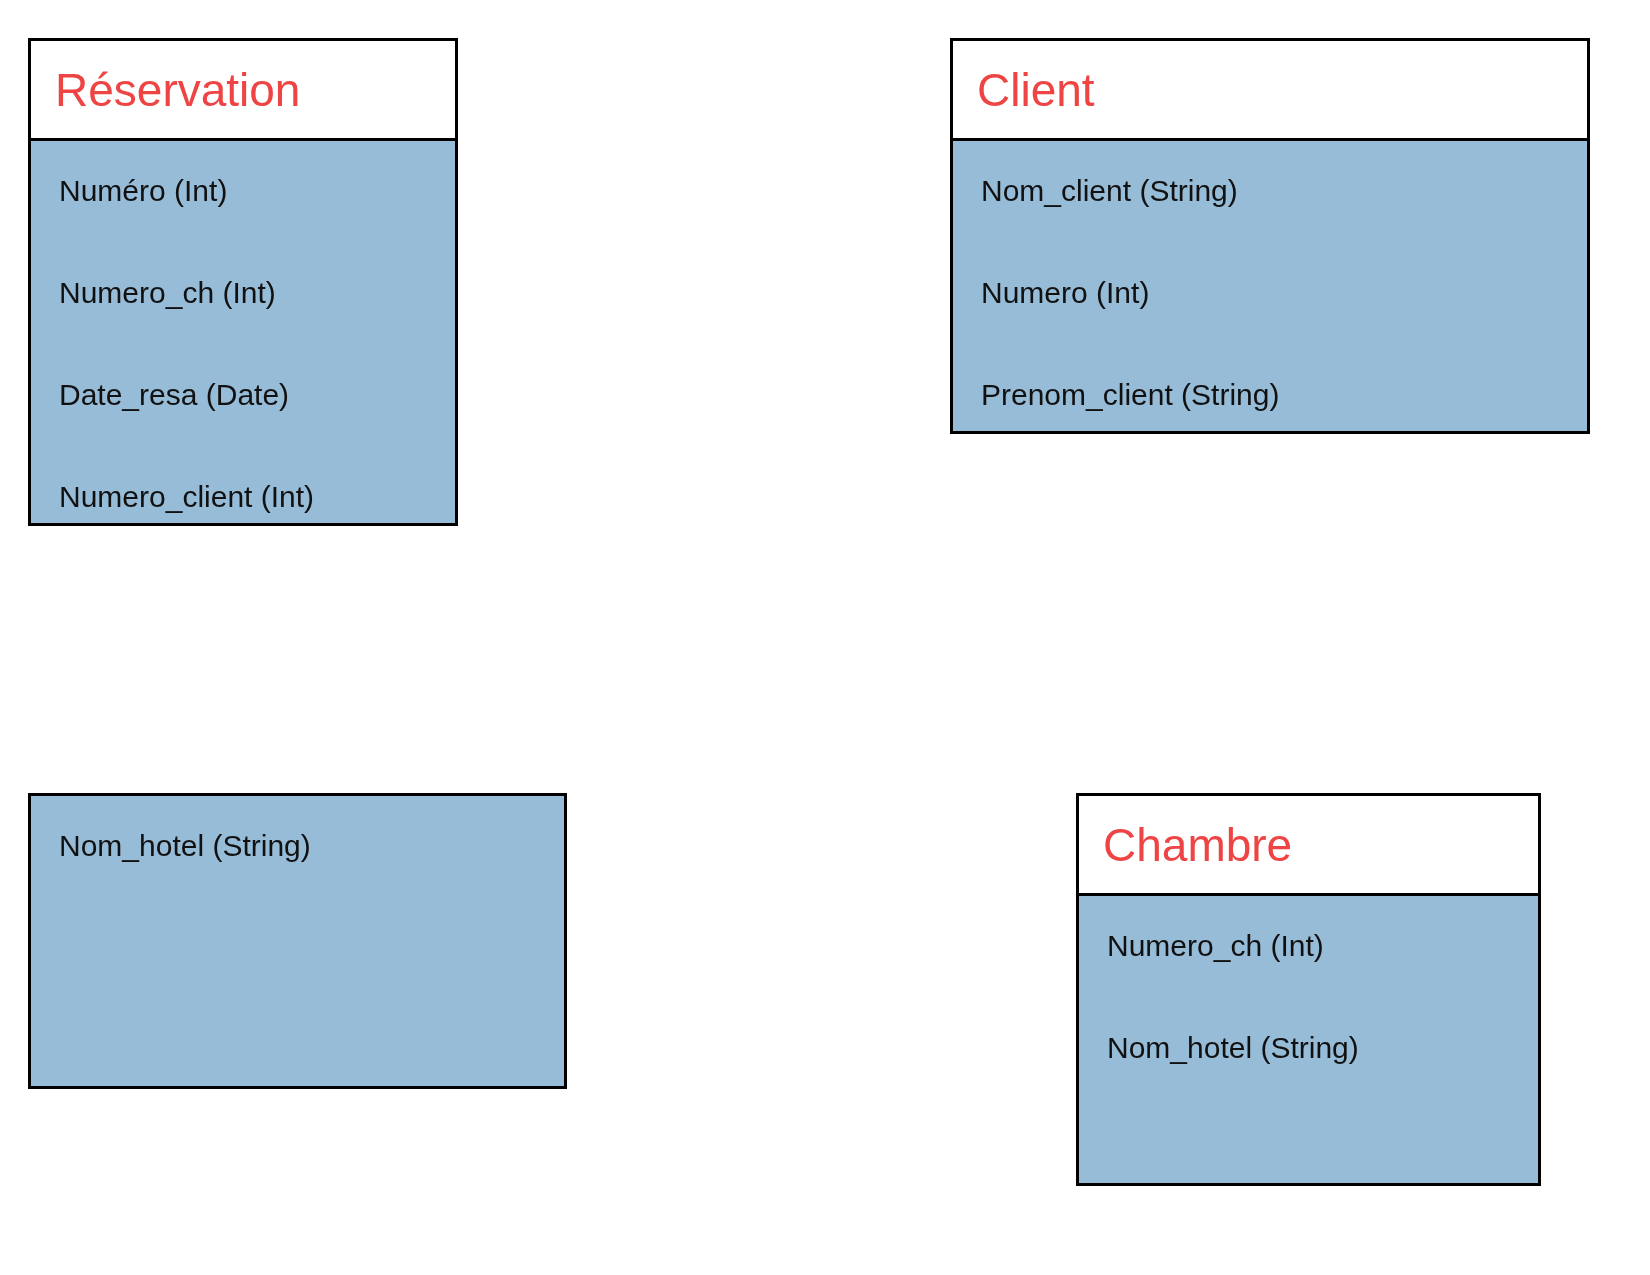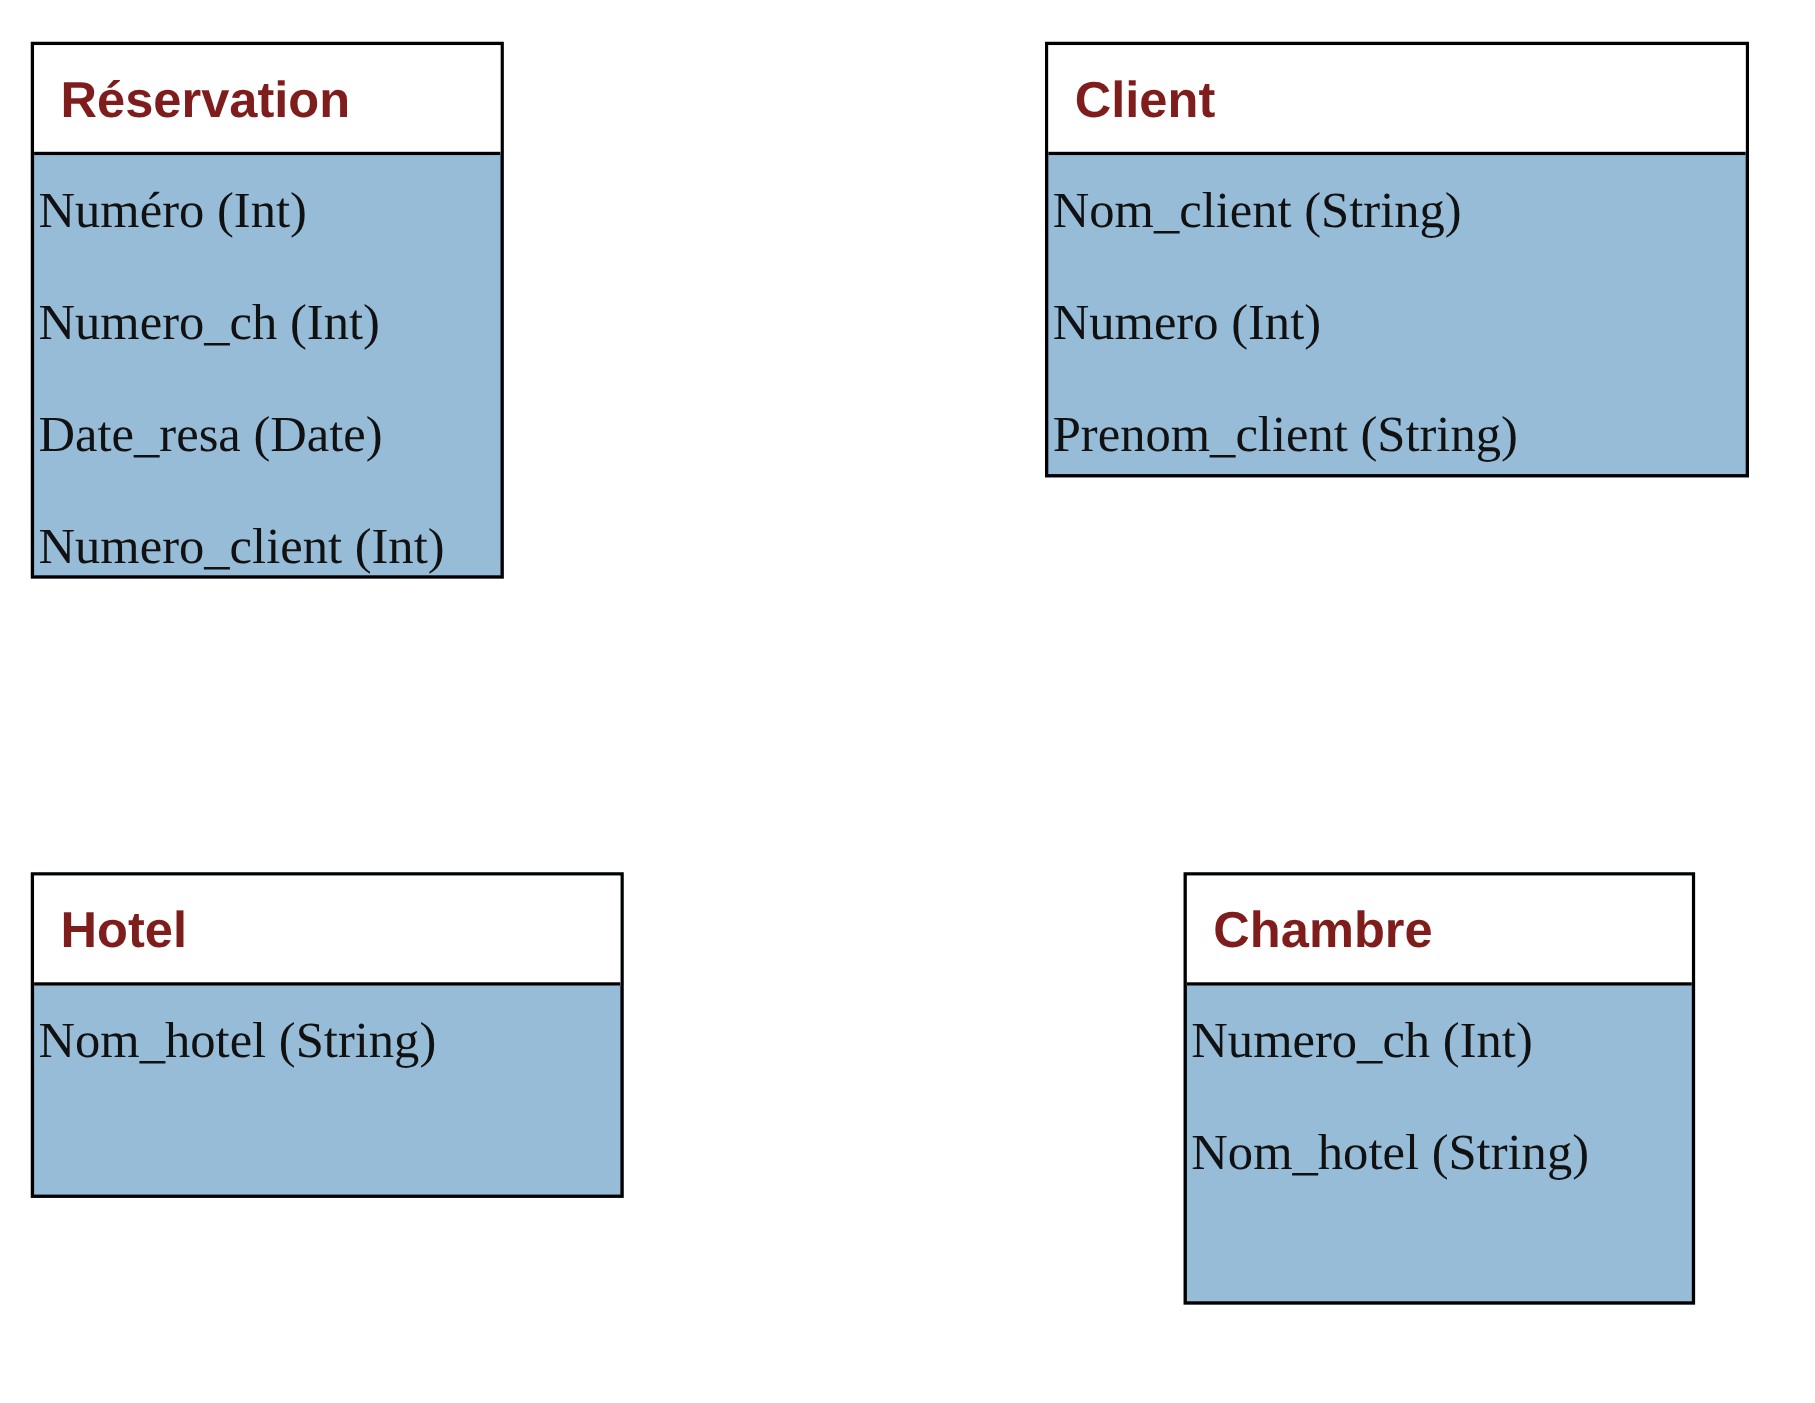--- a/index.html
+++ b/index.html
@@ -1,21 +1,21 @@
 <!DOCTYPE html>
 <html><head>
 <meta charset="utf-8">
 <style>
   html, body { margin:0; padding:0; background:#ffffff; }
   body { width:1650px; height:1275px; position:relative; overflow:hidden; font-family:"Liberation Sans", sans-serif; }
   .entity { position:absolute; border:3px solid #000; box-sizing:border-box; background:#97bcd8; }
   .entity .header { background:#fff; border-bottom:3px solid #000; height:100px; box-sizing:border-box; display:flex; align-items:center; padding-left:24px; }
-  .entity .title { font-weight:bold; font-size:46px; color:#7f1d1d; }
+  .entity .title { font-weight:normal; font-size:46px; color:#ef4444; }
   .entity .attrs { padding-top:4px; }
-  .entity .attr { font-size:46px; color:#111; height:102px; line-height:92px; padding-left:4px; white-space:nowrap;font-family:Liberation Serif, serif; }
+  .entity .attr { font-size:30px; color:#111; height:102px; line-height:92px; padding-left:28px; white-space:nowrap; }
 </style>
 </head>
 <body>
 
 <div class="entity" style="left:28px; top:38px; width:430px; height:488px;">
   <div class="header">
       <span class="title">Réservation</span>
     </div>
   <div class="attrs">
     <div class="attr">Numéro (Int)</div>
@@ -30,23 +30,20 @@
       <span class="title">Client</span>
     </div>
   <div class="attrs">
     <div class="attr">Nom_client (String)</div>
     <div class="attr">Numero (Int)</div>
     <div class="attr">Prenom_client (String)</div>
   </div>
 </div>
 
 <div class="entity" style="left:28px; top:793px; width:539px; height:296px;">
-  <div class="header">
-      <span class="title">Hotel</span>
-    </div>
   <div class="attrs">
     <div class="attr">Nom_hotel (String)</div>
   </div>
 </div>
 
 <div class="entity" style="left:1076px; top:793px; width:465px; height:393px;">
   <div class="header">
       <span class="title">Chambre</span>
     </div>
   <div class="attrs">

